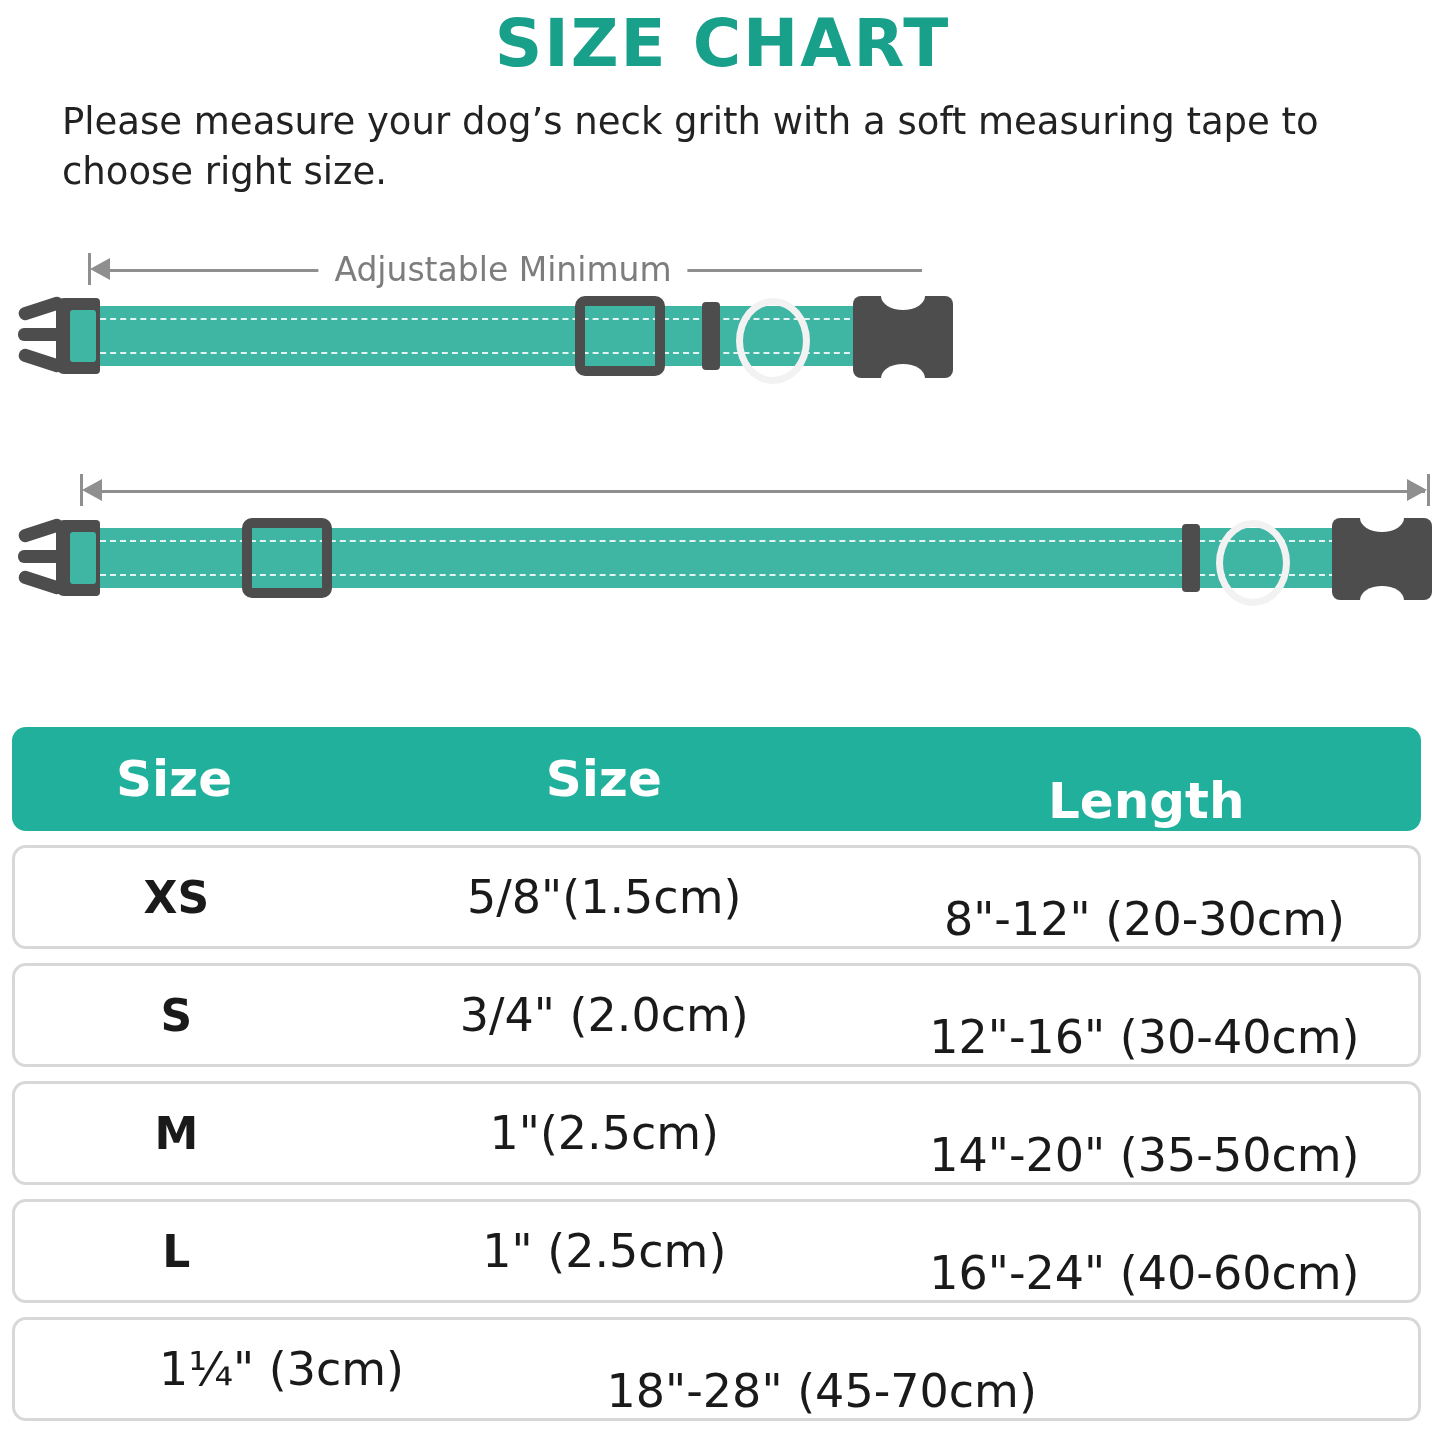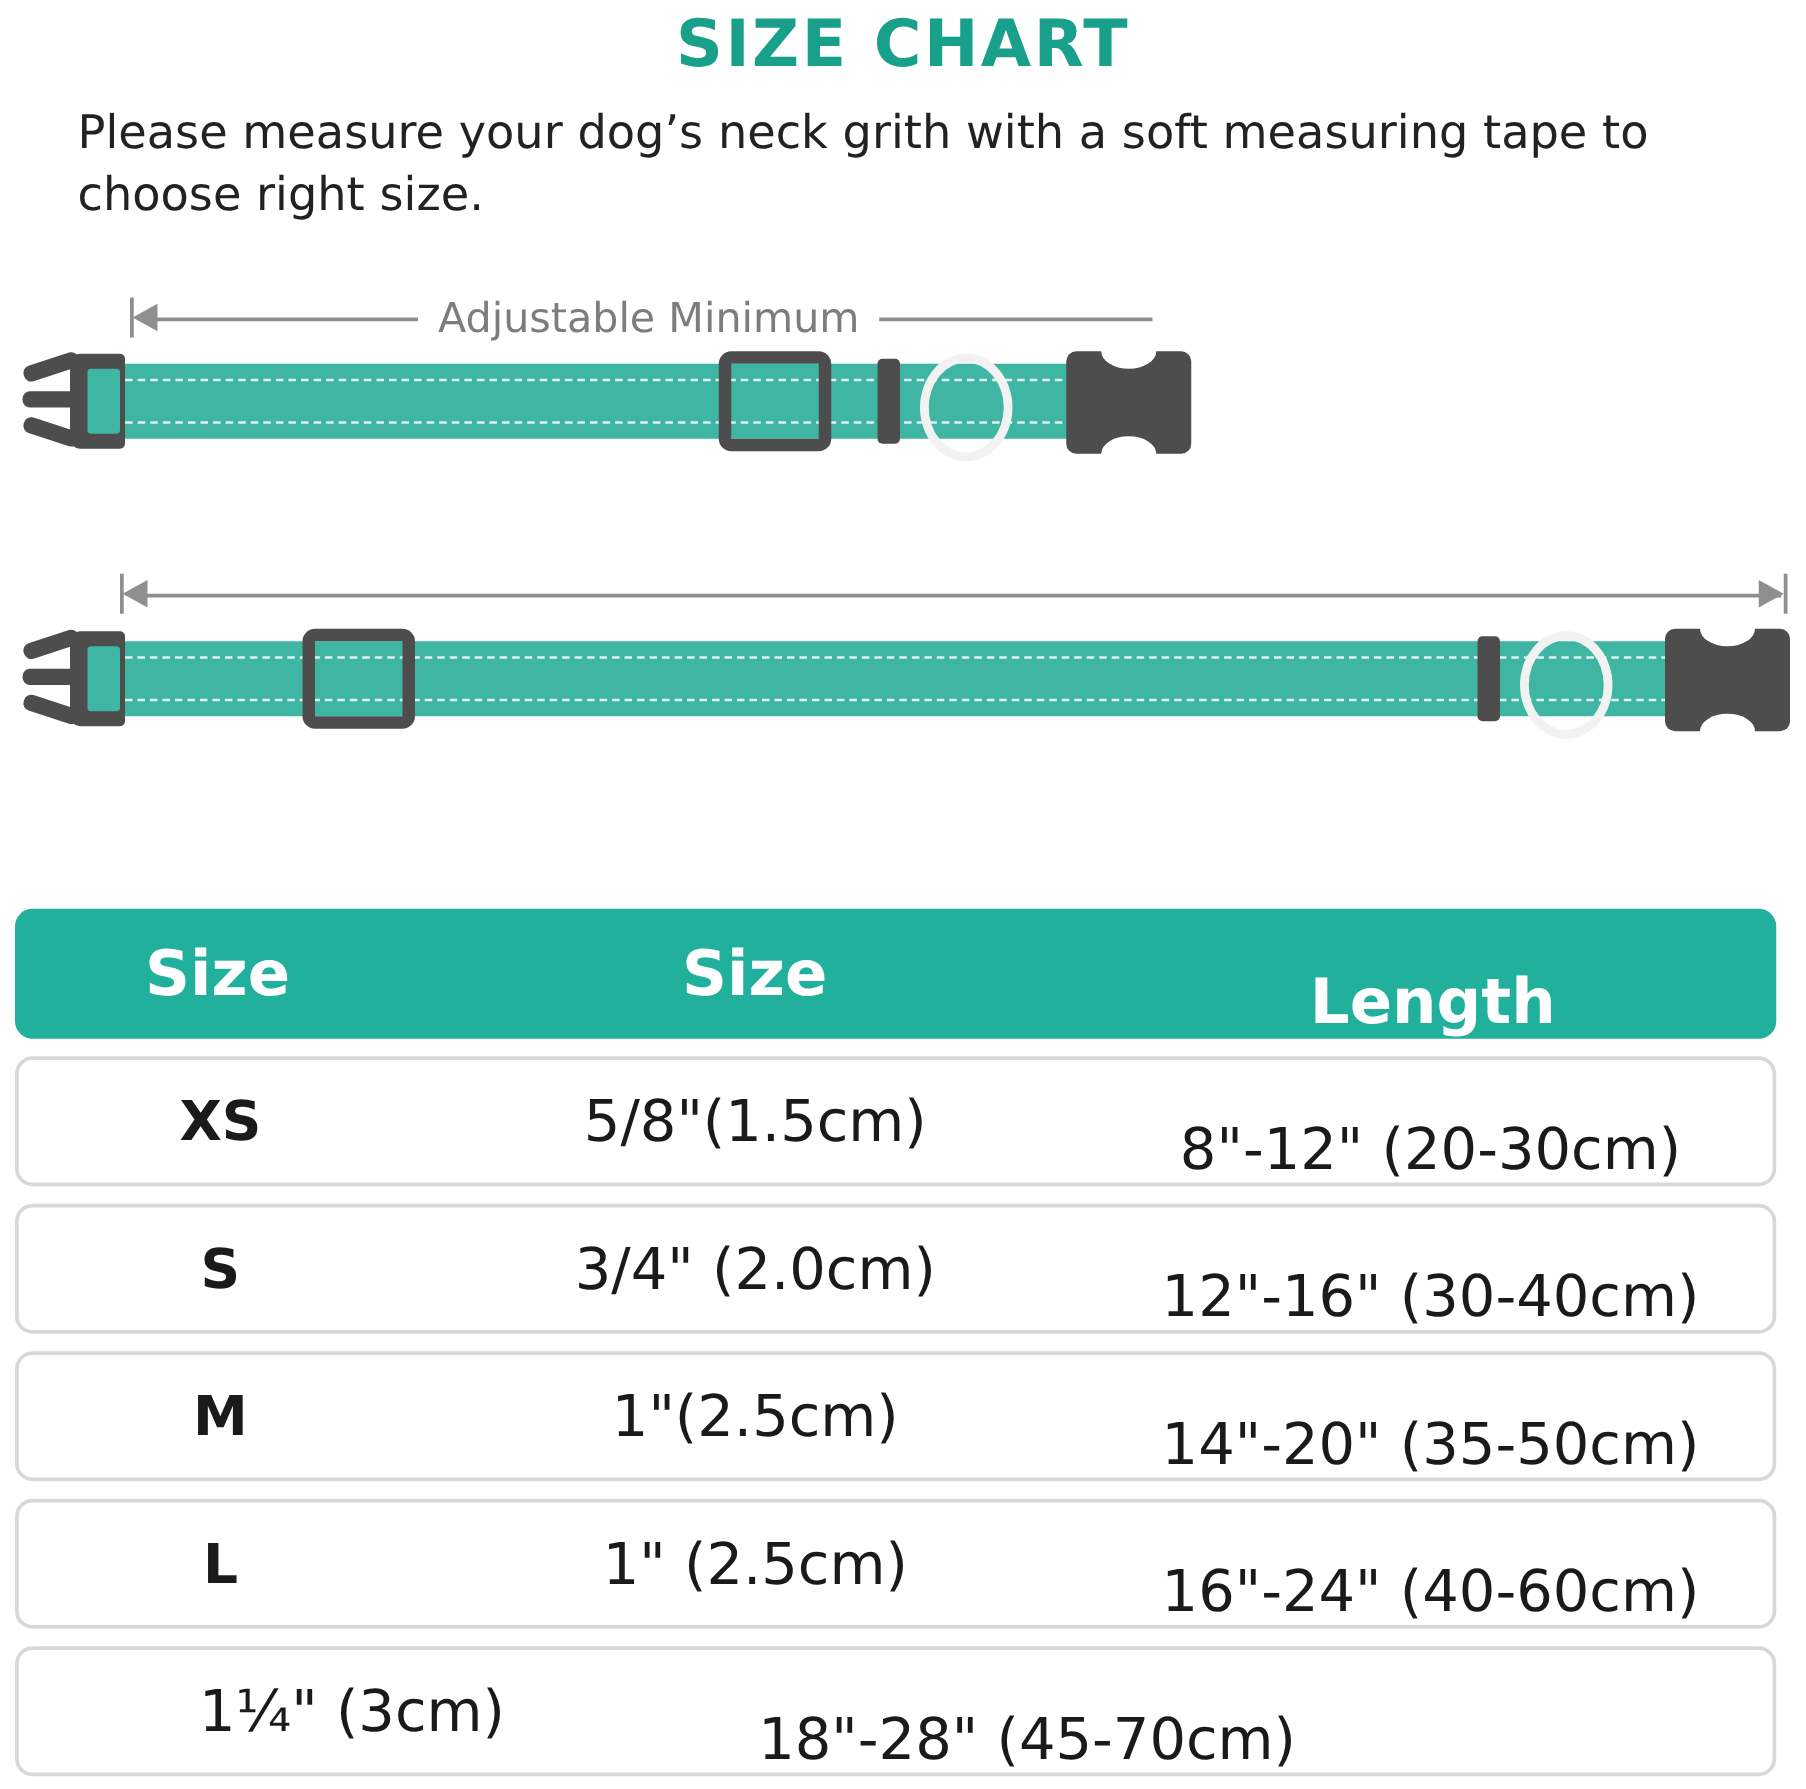--- a/index.html
+++ b/index.html
@@ -18,21 +18,21 @@
   .page {
     position: relative;
     width: 1445px;
     height: 1431px;
     box-sizing: border-box;
   }
 
   
   .title {
     text-align: center;
-    font-size: 52px;
+    font-size: 66px;
     font-weight: bold;
     color: #18a08b;
     letter-spacing: 2px;
     margin: 2px 0 0 0;
     line-height: 1.1;
     padding-top: 6px;
   }
   .subtitle {
     font-size: 37px;
     color: #222;
@@ -43,21 +43,21 @@
 
   
   .diagram {
     position: relative;
     margin-top: 26px;
     height: 430px;
   }
 
   .arrow-row {
     position: absolute;
-    left: 16px;
+    left: 0;
     right: 0;
     height: 46px;
   }
   .arrow-line {
     position: absolute;
     top: 50%;
     height: 0;
     border-top: 3px solid #8f8f8f;
   }
   .arrow-head {

